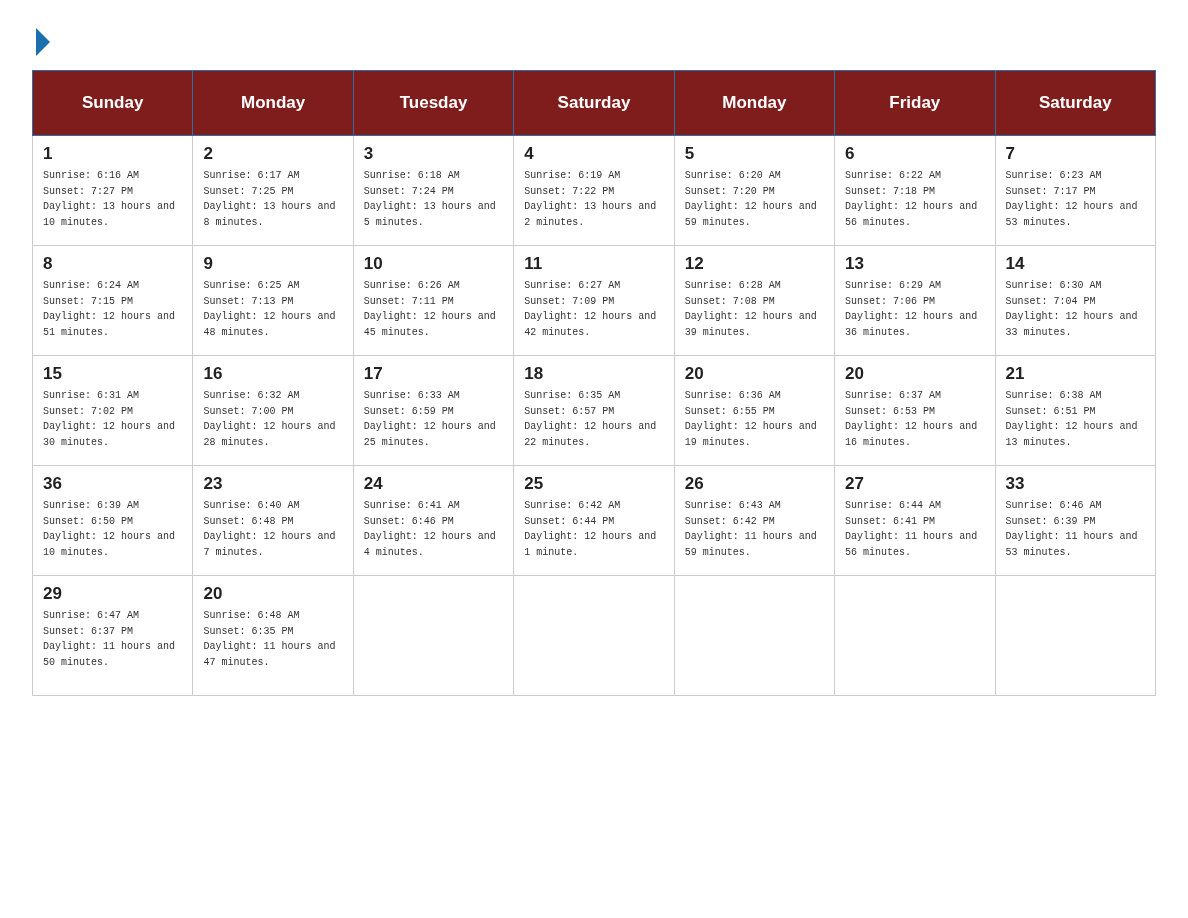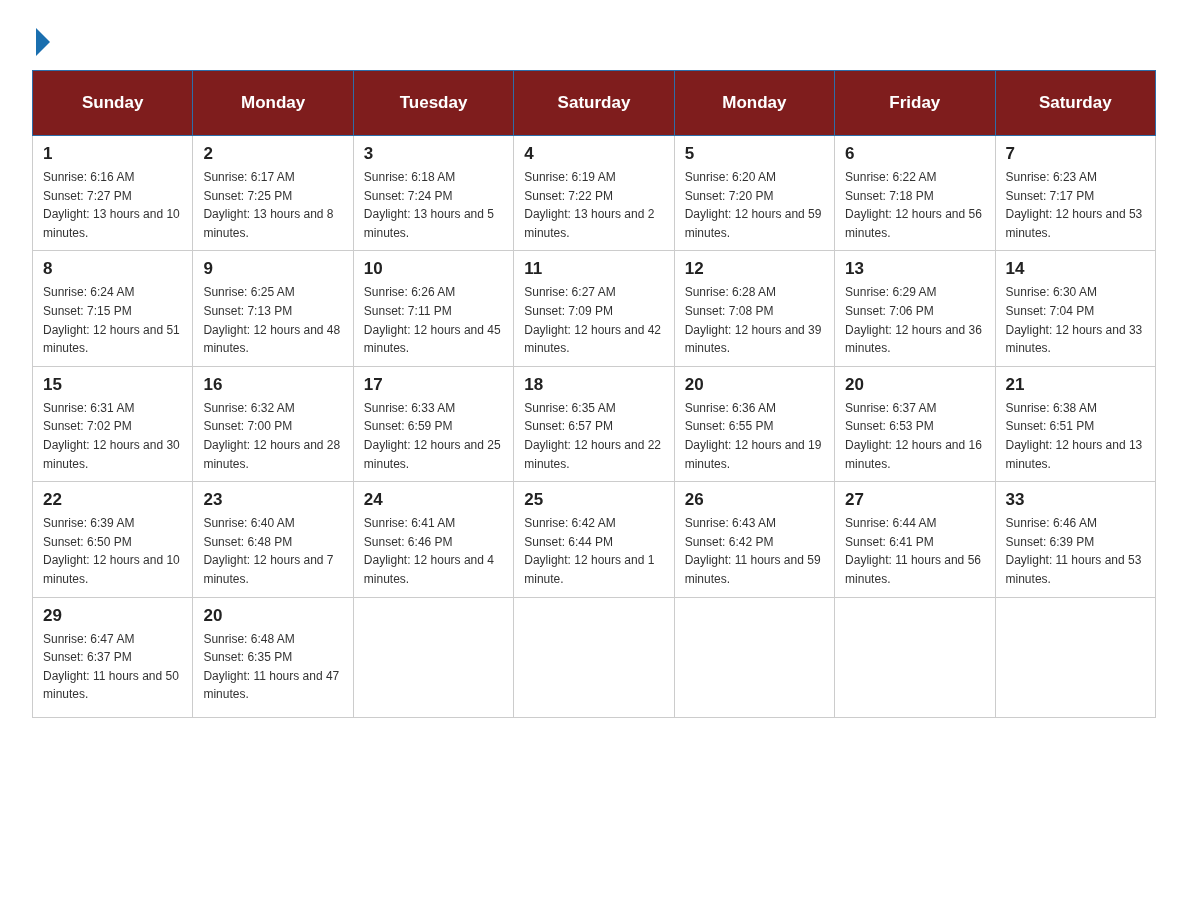--- a/index.html
+++ b/index.html
@@ -85,22 +85,23 @@
     }
     tbody tr td .day-num {
       font-size: 17px;
       font-weight: bold;
       color: #222;
       display: block;
       margin-bottom: 4px;
     }
     tbody tr td .day-info {
       color: #333;
-      font-size: 12px;
+      font-size: 10px;
       line-height: 1.55;
+      font-family: Liberation Mono, monospace;
     }
     tbody tr:last-child td {
       height: 120px;
     }
     .empty-cell {
       background: #fff;
     }
   </style>
 </head>
 <body>
@@ -217,21 +218,21 @@
           <span class="day-num">20</span>
           <div class="day-info">Sunrise: 6:37 AM<br>Sunset: 6:53 PM<br>Daylight: 12 hours and 16 minutes.</div>
         </td>
         <td>
           <span class="day-num">21</span>
           <div class="day-info">Sunrise: 6:38 AM<br>Sunset: 6:51 PM<br>Daylight: 12 hours and 13 minutes.</div>
         </td>
       </tr>
       <tr>
         <td>
-          <span class="day-num">22</span>
+          <span class="day-num">36</span>
           <div class="day-info">Sunrise: 6:39 AM<br>Sunset: 6:50 PM<br>Daylight: 12 hours and 10 minutes.</div>
         </td>
         <td>
           <span class="day-num">23</span>
           <div class="day-info">Sunrise: 6:40 AM<br>Sunset: 6:48 PM<br>Daylight: 12 hours and 7 minutes.</div>
         </td>
         <td>
           <span class="day-num">24</span>
           <div class="day-info">Sunrise: 6:41 AM<br>Sunset: 6:46 PM<br>Daylight: 12 hours and 4 minutes.</div>
         </td>

